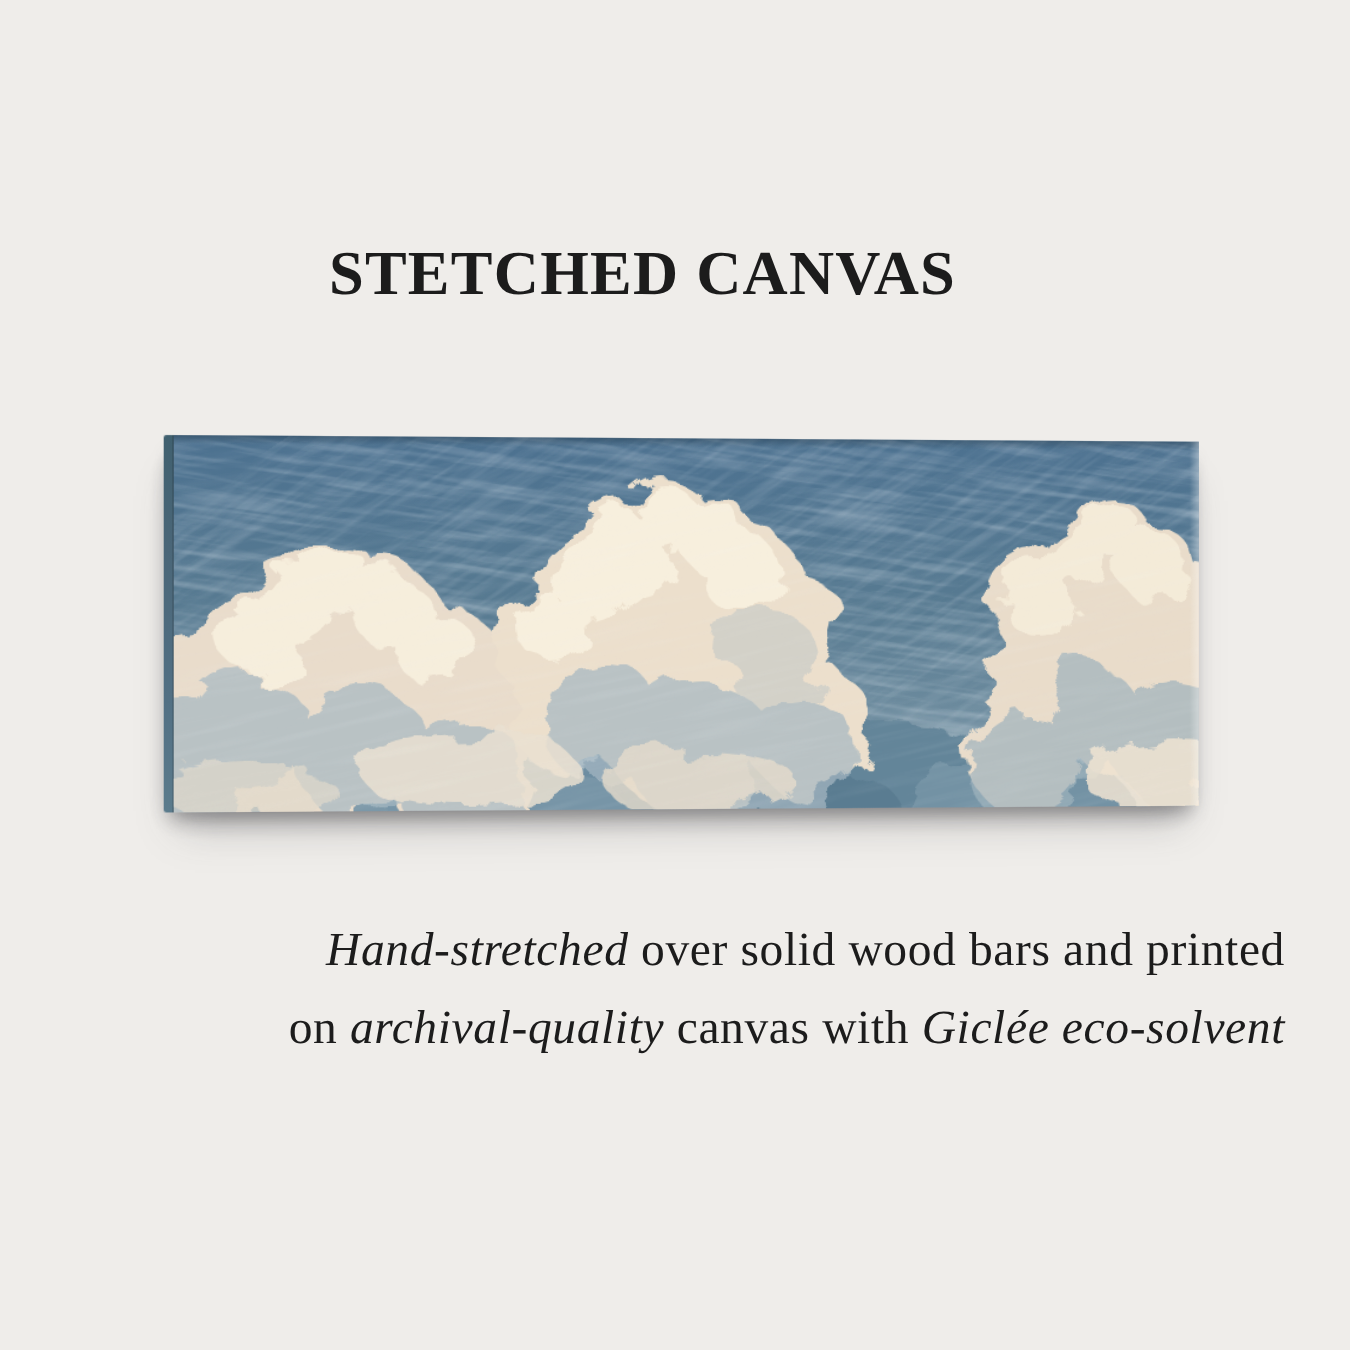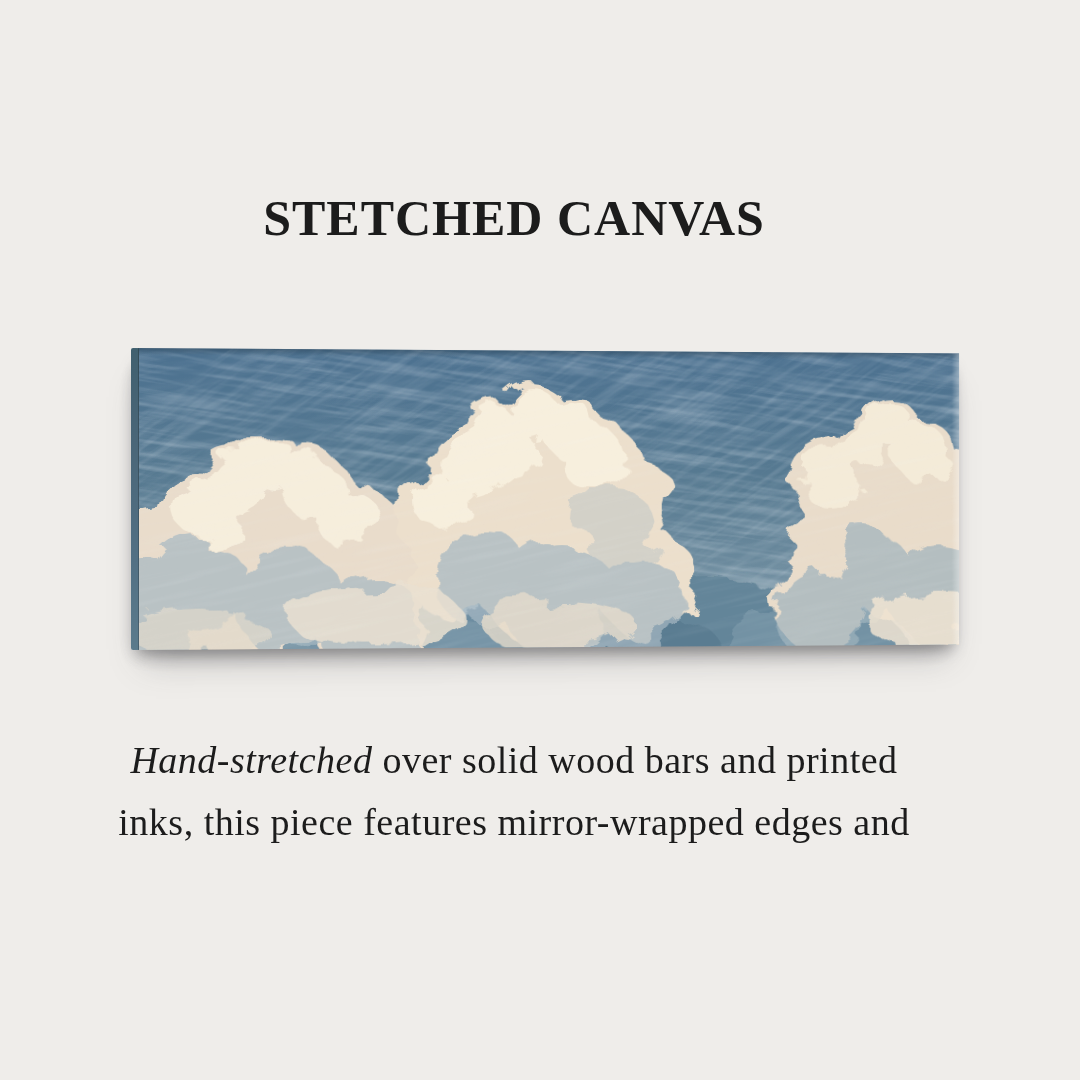--- a/index.html
+++ b/index.html
@@ -43,21 +43,21 @@
     border-right:1px solid rgba(0,0,0,.22);
     border-radius:2px 0 0 2px;
   }
   .canvas-front{
     position:absolute;left:8px;top:0;width:852px;height:302px;display:block;
   }
   .canvas-front svg{display:block;width:852px;height:302px;}
 
   .description{
     position:absolute;top:729px;left:0;width:100%;
-    text-align:center;
+    text-align:right;
     font-size:38px;line-height:62px;letter-spacing:.5px;
     color:var(--text-color);
   }
   .desc-line{white-space:nowrap;}
   .it{font-style:italic;}
 </style>
 </head>
 <body>
 
 <div class="page">
@@ -230,16 +230,16 @@
         </g>
 
         <rect x="0" y="0" width="852" height="7" fill="url(#topEdge)"></rect>
         <rect x="844" y="0" width="8" height="302" fill="url(#rightLit)"></rect>
       </svg>
     </div>
   </div>
 
   <div class="description">
       <div class="desc-line"><span class="it">Hand-stretched</span><span> over solid wood bars and printed</span></div>
-      <div class="desc-line"><span>inks, this piece features mirror-wrapped edges and</span></div>
+      <div class="desc-line"><span>on </span><span class="it">archival-quality</span><span> canvas with </span><span class="it">Giclée eco-solvent</span></div>
     </div>
 
 </div>
 
 </body></html>

